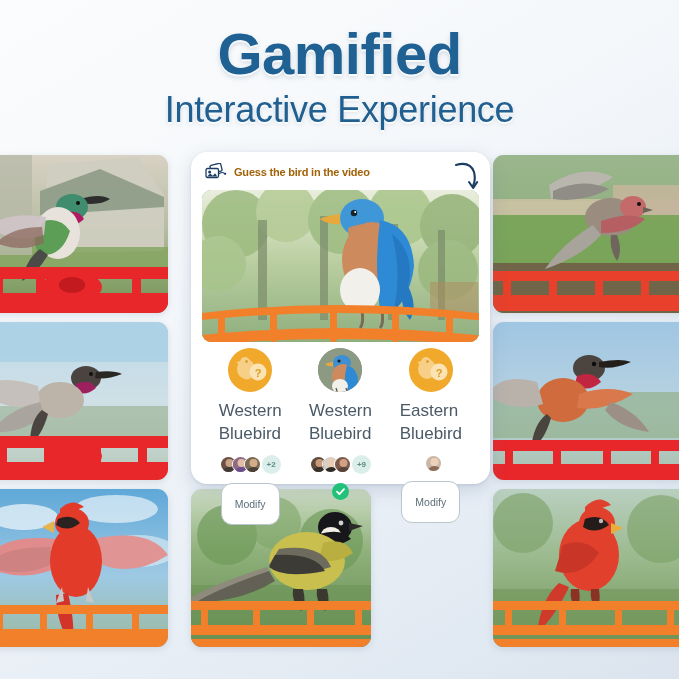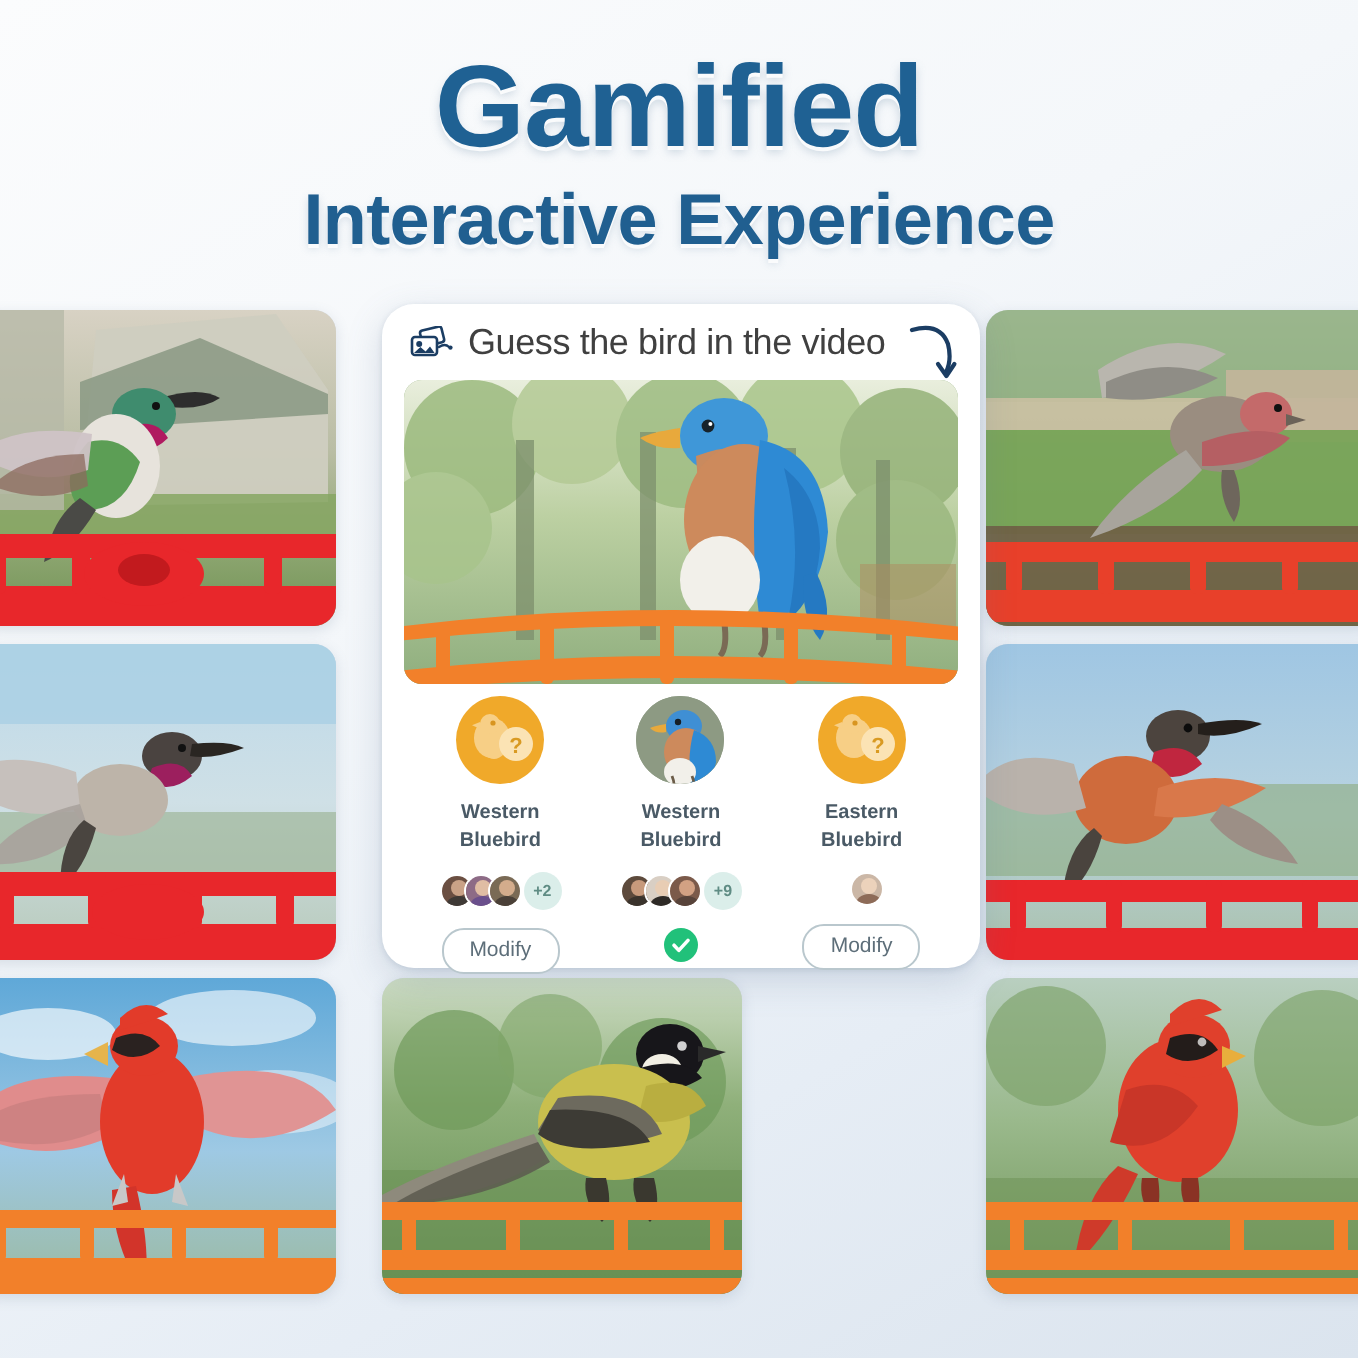--- a/index.html
+++ b/index.html
@@ -22,21 +22,21 @@
     font-size: 58px;
     font-weight: 800;
     letter-spacing: -0.5px;
     color: #1f6193;
     line-height: 1.02;
     text-shadow: 0 2px 0 rgba(255,255,255,.85), 0 3px 5px rgba(120,150,175,.35);
   }
   #subtitle {
     margin-top: 6px;
     font-size: 36px;
-    font-weight: 700;
+    font-weight: 400;
     color: #205f90;
     letter-spacing: -0.3px;
     text-shadow: 0 2px 0 rgba(255,255,255,.8), 0 2px 4px rgba(120,150,175,.3);
   }
 
   
   .tile {
     position: absolute;
     border-radius: 11px;
     overflow: hidden;
@@ -55,21 +55,21 @@
     box-shadow: 0 6px 18px rgba(90,115,145,.22), 0 1px 3px rgba(90,115,145,.18);
     z-index: 10;
     overflow: visible;
   }
   #card-header {
     position: absolute; left: 0; top: 0; width: 100%; height: 39px;
     display: flex; align-items: center; gap: 7px;
     padding-left: 14px;
   }
   #card-title {
-    font-size: 18px; font-weight: 400; color: #404040; letter-spacing: -0.2px;
+    font-size: 11px; font-weight: 700; color: #a16207; letter-spacing: -0.2px;
     white-space: nowrap;
   }
   #hint-arrow { position: absolute; right: 10px; top: 8px; }
 
   #video-frame {
     position: absolute; left: 11px; top: 38px; right: 11px; height: 152px;
     border-radius: 9px; overflow: hidden; background: #8fae7e;
   }
 
   
@@ -80,38 +80,38 @@
   }
   .option { width: 84px; display: flex; flex-direction: column; align-items: center; }
   .opt-circle {
     width: 44px; height: 44px; border-radius: 50%;
     display: flex; align-items: center; justify-content: center;
     overflow: hidden; position: relative;
   }
   .opt-circle.unknown { background: #f0a92a; }
   .opt-circle.photo   { background: #8d9a83; }
   .opt-label {
-    margin-top: 8px; font-size: 10px; color: #4a5a66; line-height: 1.35;
-    text-align: center; font-weight: 700;
+    margin-top: 8px; font-size: 17px; color: #4a5a66; line-height: 1.35;
+    font-weight: 400;
   }
   .avatars { margin-top: 9px; display: flex; align-items: center; }
   .av {
     width: 17px; height: 17px; border-radius: 50%;
     border: 1.6px solid #fff; margin-right: -5px; overflow: hidden; position: relative;
   }
   .av-more {
     width: 19px; height: 19px; border-radius: 50%;
     background: #dbeeea; color: #5f8c84; font-size: 8px; font-weight: 700;
     display: flex; align-items: center; justify-content: center;
     margin-left: 6px;
   }
   .modify-btn {
     margin-top: 9px;
     border: 1px solid #b9c7cd; border-radius: 11px;
-    padding: 4px 13px; font-size: 10.5px; color: #5d6e79; background: #fff;
+    padding: 14px 13px; font-size: 10.5px; color: #5d6e79; background: #fff;
     line-height: 1.2;
   }
   .check {
     margin-top: 9px;
     width: 17px; height: 17px; border-radius: 50%; background: #21c17a;
     display: flex; align-items: center; justify-content: center;
   }
 </style>
 </head>
 <body>

